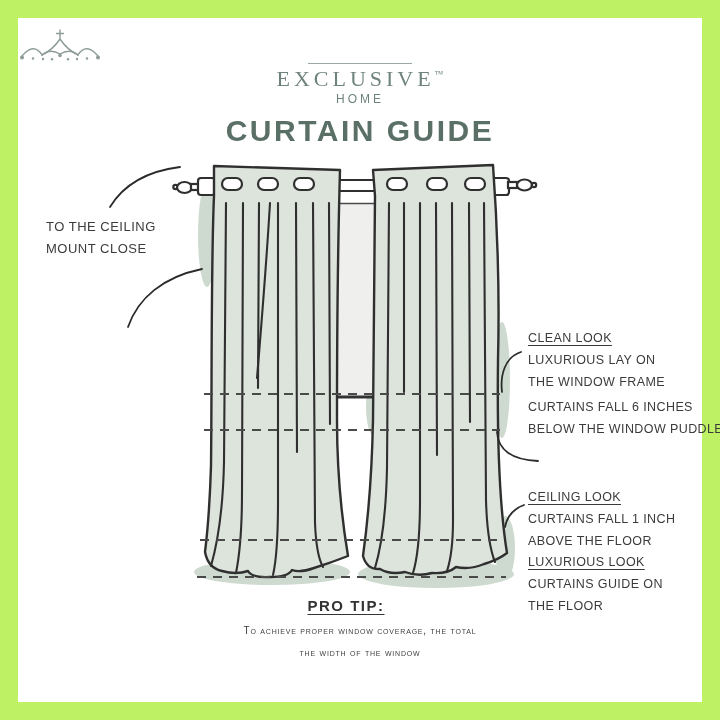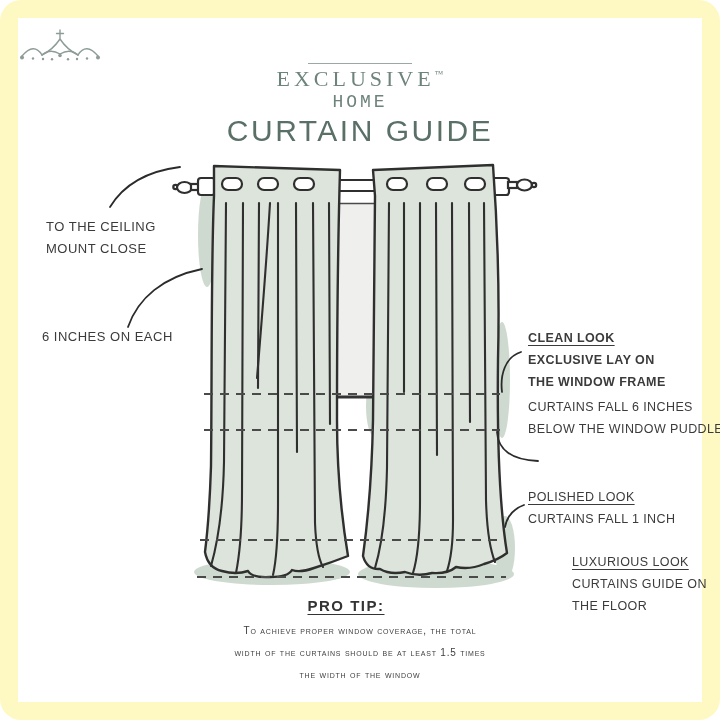--- a/index.html
+++ b/index.html
@@ -1,31 +1,31 @@
 <!DOCTYPE html>
 <html><head>
 <meta charset="utf-8">
 <style>
   html,body{margin:0;padding:0;}
   body{font-family:"Liberation Sans", sans-serif;}
-  .page{position:relative;width:720px;height:720px;background:#fef9c3;overflow:hidden;border-radius:21px;}
+  .page{position:relative;width:720px;height:720px;background:#bef264;overflow:hidden;}
   .content{position:absolute;left:18px;top:18px;right:18px;bottom:18px;background:#ffffff;}
   .abs{position:absolute;}
   
   .crown-wrap{left:0;top:28px;width:720px;text-align:center;}
   .logo-line{left:308px;top:63px;width:104px;height:1px;background:#9aaaa2;}
   .brand-name{left:0;top:66px;width:720px;text-align:center;
     font-family:"Liberation Serif", serif;font-size:22px;letter-spacing:4px;
     color:#6e837c;}
   .brand-name sup{font-size:9px;letter-spacing:0;vertical-align:9px;}
   .brand-home{left:0;top:92px;width:720px;text-align:center;
-    font-family:Liberation Mono, monospace;font-size:18px;letter-spacing:3px;
+    font-family:Liberation Sans, sans-serif;font-size:12px;letter-spacing:3px;
     color:#6e837c;}
   .guide-title{left:0;top:114px;width:720px;text-align:center;
-    font-size:30px;font-weight:400;letter-spacing:2.5px;color:#5a7067;}
+    font-size:30px;font-weight:700;letter-spacing:2.5px;color:#5a7067;}
   
   .ann{font-size:13px;line-height:22px;letter-spacing:0.5px;color:#3b3b3b;white-space:nowrap;}
   .ann-r{font-size:12.5px;letter-spacing:0.4px;}
   .ann-heading{text-decoration:underline;text-underline-offset:3px;}
   
   .protip-head{left:0;top:597px;width:692px;text-align:center;font-size:15px;
     font-weight:600;letter-spacing:1.5px;color:#333;}
   .protip-head span{text-decoration:underline;text-underline-offset:3px;}
   .protip-body{left:150px;top:620px;width:420px;text-align:center;font-size:10px;
     line-height:22px;letter-spacing:0.8px;color:#3e3e3e;font-variant:small-caps;}
@@ -157,43 +157,42 @@
       <path d="M497,432 C498,449 511,460 538,461"></path>
       <path d="M524,505 C513,509 507,517 505,527"></path>
     </g>
   </svg>
 
   <div class="abs ann" style="left:46px;top:216px;">
     <div>TO THE CEILING</div>
     <div>MOUNT CLOSE</div>
   </div>
   <div class="abs ann" style="left:42px;top:326px;">
-    <div>6 INCHES ON EACH</div>
   </div>
 
-  <div class="abs ann ann-r" style="left:528px;top:327px;font-weight:bold;">
+  <div class="abs ann ann-r" style="left:528px;top:327px;">
     <div class="ann-heading">CLEAN LOOK</div>
-    <div>EXCLUSIVE LAY ON</div>
+    <div>LUXURIOUS LAY ON</div>
     <div>THE WINDOW FRAME</div>
   </div>
   <div class="abs ann ann-r" style="left:528px;top:396px;">
     <div>CURTAINS FALL 6 INCHES</div>
     <div>BELOW THE WINDOW PUDDLE</div>
   </div>
   <div class="abs ann ann-r" style="left:528px;top:486px;">
-    <div class="ann-heading">POLISHED LOOK</div>
+    <div class="ann-heading">CEILING LOOK</div>
     <div>CURTAINS FALL 1 INCH</div>
+    <div>ABOVE THE FLOOR</div>
   </div>
-  <div class="abs ann ann-r" style="left:528px;top:551px;margin-left:44px;">
+  <div class="abs ann ann-r" style="left:528px;top:551px;">
     <div class="ann-heading">LUXURIOUS LOOK</div>
     <div>CURTAINS GUIDE ON</div>
     <div>THE FLOOR</div>
   </div>
 
   <div class="abs protip-head">
     <span>PRO TIP:</span>
   </div>
   <div class="abs protip-body">
     <div>To achieve proper window coverage, the total</div>
-    <div>width of the curtains should be at least 1.5 times</div>
     <div>the width of the window</div>
   </div>
 </div>
 
 </body></html>

